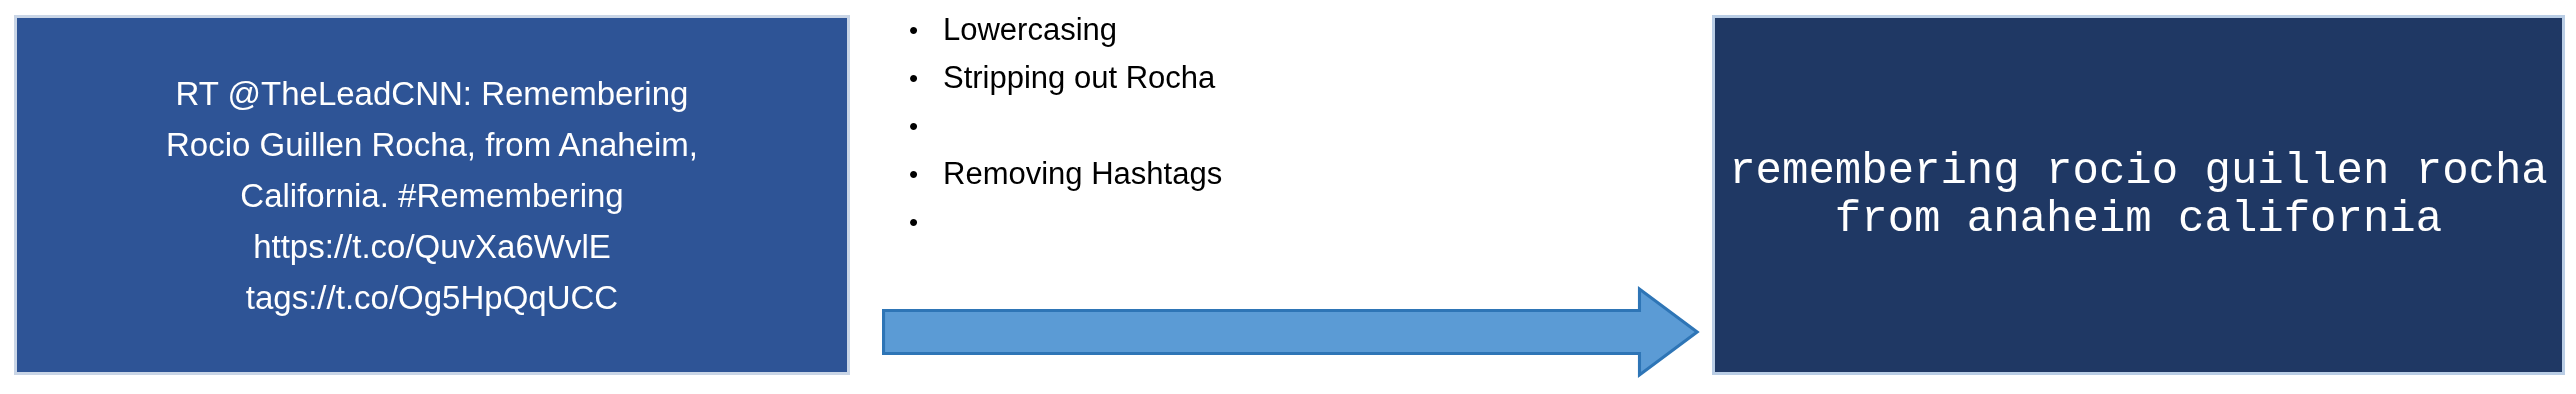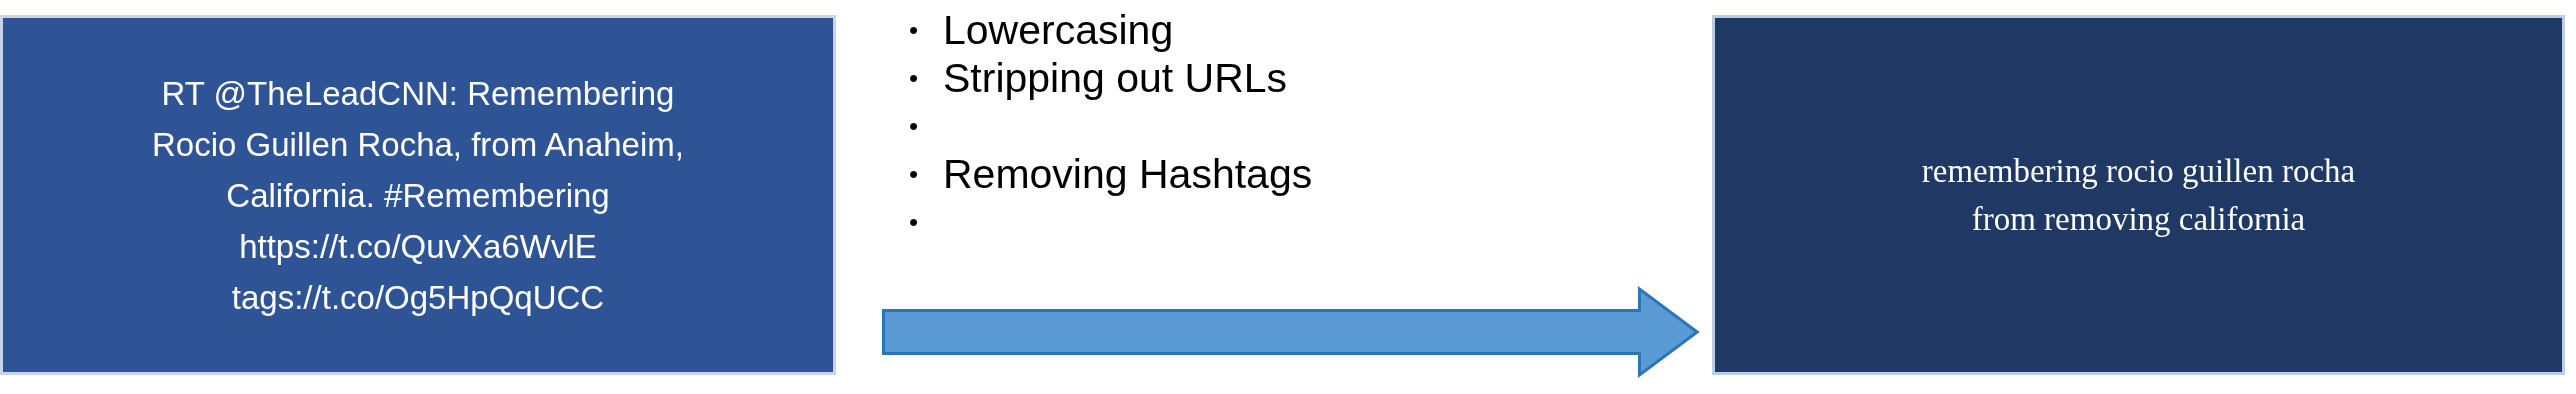--- a/index.html
+++ b/index.html
@@ -16,21 +16,21 @@
   #stage {
     position: relative;
     width: 2576px;
     height: 394px;
     background: #ffffff;
   }
 
   
   #input-box {
     position: absolute;
-    left: 0;
+    left: 14px;
     top: 15.4px;
     width: 836px;
     height: 360px;
     background: #2E5496;
     border: 3.8px solid #C9D5E6;
     box-sizing: border-box;
     display: flex;
     flex-direction: column;
     align-items: center;
     justify-content: center;
@@ -68,21 +68,21 @@
     flex: 0 0 40px;
     color: #000000;
     font-size: 26px;
     line-height: 48px;
     text-align: left;
     padding-left: 6.1px;
     box-sizing: border-box;
   }
   #steps-list .step-text {
     color: #000000;
-    font-size: 41px;
+    font-size: 31px;
     line-height: 48px;
     white-space: nowrap;
     font-family: "Liberation Sans", sans-serif;
   }
 
   
   #process-arrow {
     position: absolute;
     left: 882px;
     top: 286px;
@@ -105,25 +105,25 @@
     background: #1F3864;
     border: 3.8px solid #B9CDE5;
     box-sizing: border-box;
     display: flex;
     flex-direction: column;
     align-items: center;
     justify-content: center;
   }
   #output-box .oline {
     color: #FFFFFF;
-    font-size: 33px;
+    font-size: 44px;
     line-height: 48px;
     text-align: center;
     white-space: nowrap;
-    font-family: Liberation Serif, serif;
+    font-family: Liberation Mono, monospace;
   }
 </style>
 </head>
 <body>
 
 <div id="stage">
 
   <div id="input-box">
     <div class="tline">RT @TheLeadCNN: Remembering</div>
     <div class="tline">Rocio Guillen Rocha, from Anaheim,</div>
@@ -133,21 +133,21 @@
   </div>
 
   <div id="steps-list">
     <ul>
       <li>
         <span class="bullet">•</span>
         <span class="step-text">Lowercasing</span>
       </li>
       <li>
         <span class="bullet">•</span>
-        <span class="step-text">Stripping out URLs</span>
+        <span class="step-text">Stripping out Rocha</span>
       </li>
       <li>
         <span class="bullet">•</span>
       </li>
       <li>
         <span class="bullet">•</span>
         <span class="step-text">Removing Hashtags</span>
       </li>
       <li>
         <span class="bullet">•</span>
@@ -156,17 +156,17 @@
   </div>
 
   <div id="process-arrow">
     <svg viewBox="0 0 1065 120" preserveAspectRatio="none">
       <polygon points="2,32 985,32 985,4 1060,60 985,116 985,88 2,88" fill="#5B9BD5" stroke="#2E75B6" stroke-width="4" stroke-linejoin="miter"></polygon>
     </svg>
   </div>
 
   <div id="output-box">
     <div class="oline">remembering rocio guillen rocha</div>
-    <div class="oline">from removing california</div>
+    <div class="oline">from anaheim california</div>
   </div>
 
 </div>
 
 
 </body></html>

